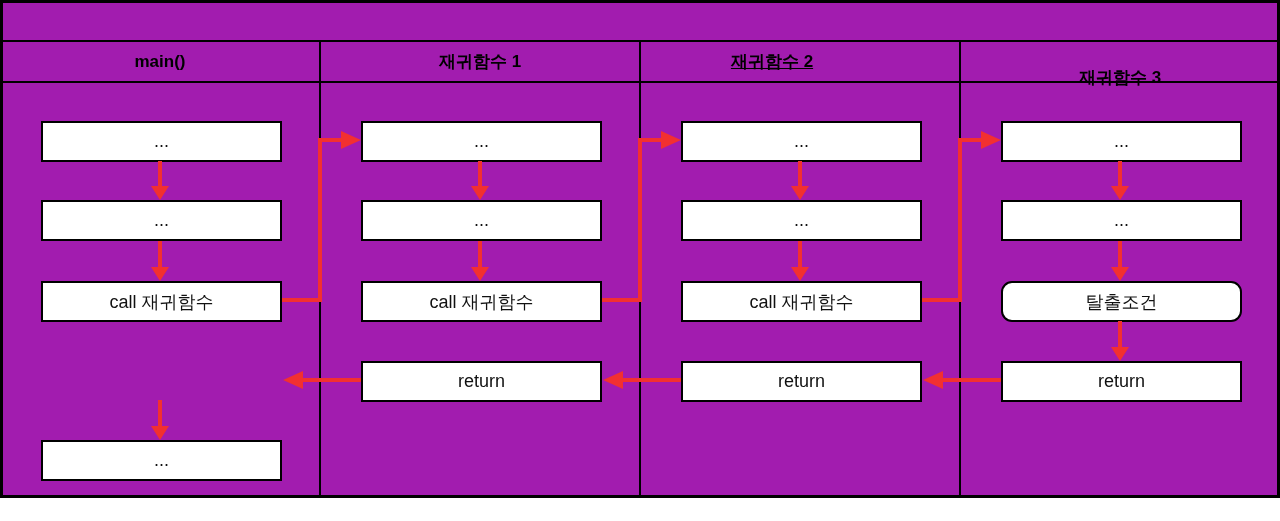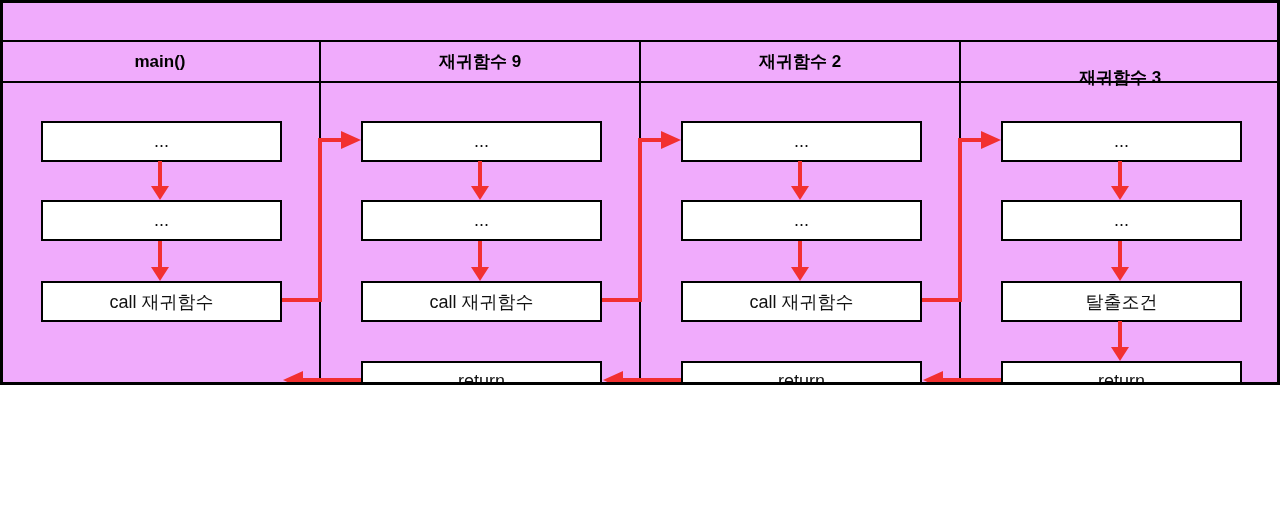--- a/index.html
+++ b/index.html
@@ -4,22 +4,22 @@
 <style>
   :root{
     --red:#f23030;
     --ink:#000000;
   }
   *{margin:0;padding:0;box-sizing:border-box;}
   html,body{background:#ffffff;}
   body{font-family:"Liberation Sans","DejaVu Sans",sans-serif;}
   .canvas{
     position:relative;
-    width:1280px;height:385px;
-    background:#f0abfc;
+    width:1280px;height:498px;
+    background:#a21caf;
     overflow:hidden;
   }
   .outer-border{
     position:absolute;inset:0;
     border:3px solid var(--ink);
     pointer-events:none;
     z-index:4;
   }
   .hline{position:absolute;left:0;width:1280px;height:2px;background:var(--ink);z-index:1;}
   .vline{position:absolute;width:2px;background:var(--ink);z-index:1;}
@@ -79,42 +79,42 @@
   <div class="outer-border"></div>
   <div class="hline" style="top:40px;"></div>
   <div class="hline" style="top:81px;"></div>
   <div class="vline" style="left:319px;top:40px;height:481px;"></div>
   <div class="vline" style="left:639px;top:40px;height:481px;"></div>
   <div class="vline" style="left:959px;top:40px;height:481px;"></div>
 
   <div class="top-band"></div>
 
   <div class="hdr" style="left:0;">main()</div>
-  <div class="hdr" style="left:320px;">재귀함수 9</div>
-  <div class="hdr" style="left:640px;">재귀함수 2</div>
+  <div class="hdr" style="left:320px;">재귀함수 1</div>
+  <div class="hdr" style="left:612px;text-decoration:underline;">재귀함수 2</div>
   <div class="hdr" style="left:960px;margin-top:16px;">재귀함수 3</div>
 
   <div class="box" style="left:41px;top:121px;">...</div>
   <div class="box" style="left:41px;top:200px;">...</div>
   <div class="box" style="left:41px;top:281px;">call 재귀함수</div>
   <div class="box" style="left:41px;top:440px;">...</div>
 
   <div class="box" style="left:361px;top:121px;">...</div>
   <div class="box" style="left:361px;top:200px;">...</div>
   <div class="box" style="left:361px;top:281px;">call 재귀함수</div>
   <div class="box" style="left:361px;top:361px;">return</div>
 
   <div class="box" style="left:681px;top:121px;">...</div>
   <div class="box" style="left:681px;top:200px;">...</div>
   <div class="box" style="left:681px;top:281px;">call 재귀함수</div>
   <div class="box" style="left:681px;top:361px;">return</div>
 
   <div class="box" style="left:1001px;top:121px;">...</div>
   <div class="box" style="left:1001px;top:200px;">...</div>
-  <div class="box" style="left:1001px;top:281px;">탈출조건</div>
+  <div class="box" style="left:1001px;top:281px;border-radius:11px;">탈출조건</div>
   <div class="box" style="left:1001px;top:361px;">return</div>
 
   <div class="arrow-down" style="left:151px;top:161px;height:39px;">
       <div class="shaft"></div>
       <div class="head"></div>
     </div>
   <div class="arrow-down" style="left:151px;top:241px;height:40px;">
       <div class="shaft"></div>
       <div class="head"></div>
     </div>

